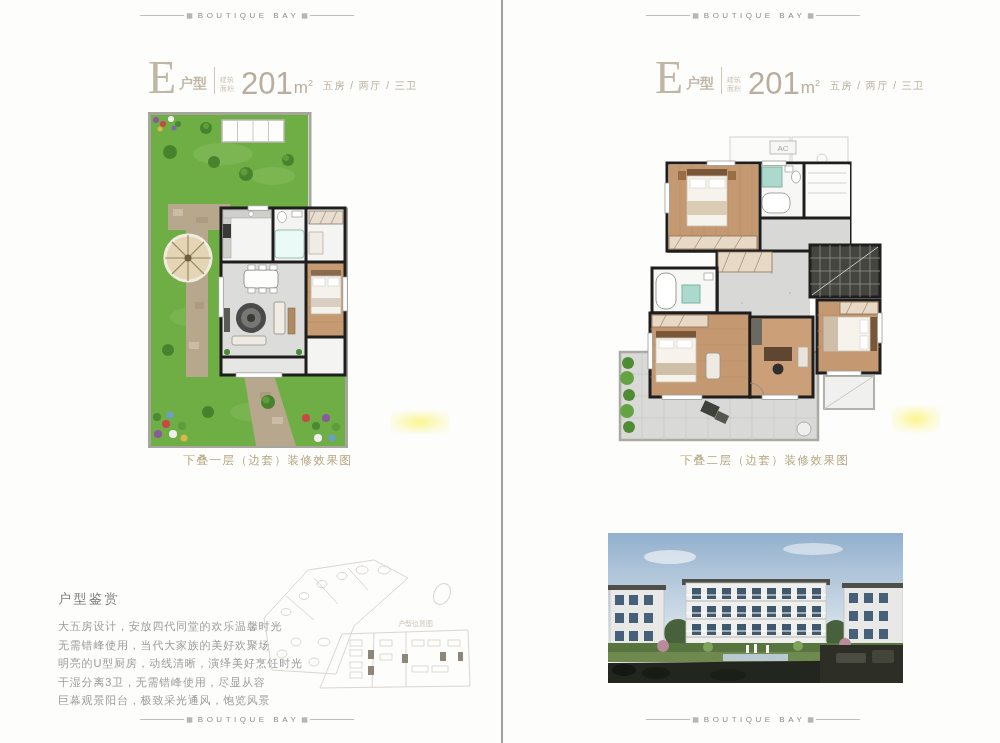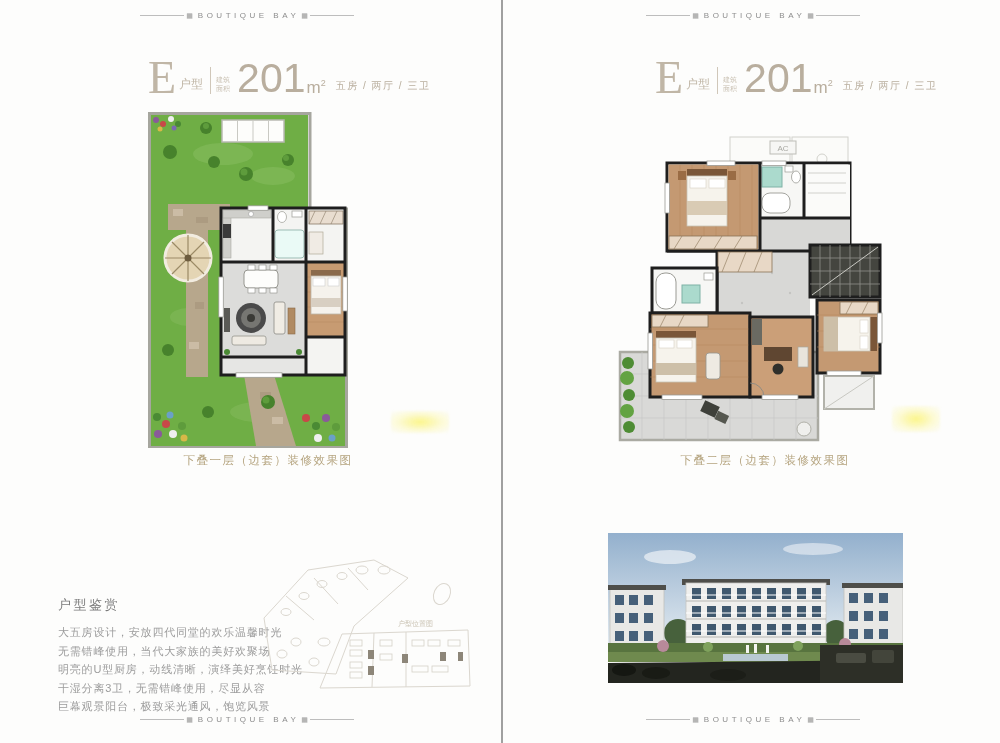--- a/index.html
+++ b/index.html
@@ -12,31 +12,31 @@
   
   .seam{left:501px;top:0;width:2px;height:743px;background:#a0a0a0;}
   
   .hdr{display:flex;align-items:center;gap:2px;height:14px;}
   .hdr .line{flex:1;height:1px;background:#bdbdbd;}
   .hdr .orn{font-size:7px;color:#9a9a9a;line-height:1;}
   .hdr .txt{font-size:8px;letter-spacing:3.5px;color:#8d8d8d;white-space:nowrap;padding-left:3px;}
   
   .title{display:flex;align-items:flex-end;color:#b9ae9e;height:40px;}
   .t-letter{font-family:"Liberation Serif","DejaVu Serif",serif;font-size:46px;line-height:0.78;color:#c0b6a6;}
-  .t-suffix{font-size:12px;margin:0 0 3px 3px;color:#c0b6a6;}
+  .t-suffix{font-size:14px;margin:0 0 3px 3px;color:#c0b6a6;font-weight:bold;}
   .t-div{width:1px;height:27px;background:#d0c7b9;margin:0 5px 2px 7px;}
   .t-note{font-size:7px;line-height:1.3;margin-bottom:3px;color:#c7beaf;}
-  .t-area{font-size:41px;line-height:0.82;margin-left:7px;color:#b9ae9e;}
+  .t-area{font-size:31px;line-height:0.82;margin-left:7px;color:#b9ae9e;}
   .t-unit{font-size:17px;line-height:1;margin-left:1px;}
   .t-unit sup{font-size:9px;}
   .t-spec{font-size:10px;margin:0 0 3px 10px;letter-spacing:1.5px;color:#b9ae9e;white-space:nowrap;}
   
   .caption{font-size:11.5px;color:#b5a47f;letter-spacing:1.5px;text-align:center;width:240px;}
   
-  .appre-h{font-size:13px;color:#7b7b7b;letter-spacing:2.5px;margin:12px 0 9px 0;}
+  .appre-h{font-size:13px;color:#7b7b7b;letter-spacing:2.5px;margin:6px 0 9px 0;}
   .appre-line{display:block;font-size:11px;color:#9c9c9c;letter-spacing:0.8px;line-height:18.6px;white-space:nowrap;}
   
   .smudge{background:radial-gradient(ellipse at center,rgba(250,243,120,0.85) 0%,rgba(252,248,180,0.5) 55%,rgba(255,255,255,0) 100%);filter:blur(1px);}
   svg{display:block;}
 </style>
 </head>
 <body>
 
 <div class="abs seam"></div>
 

